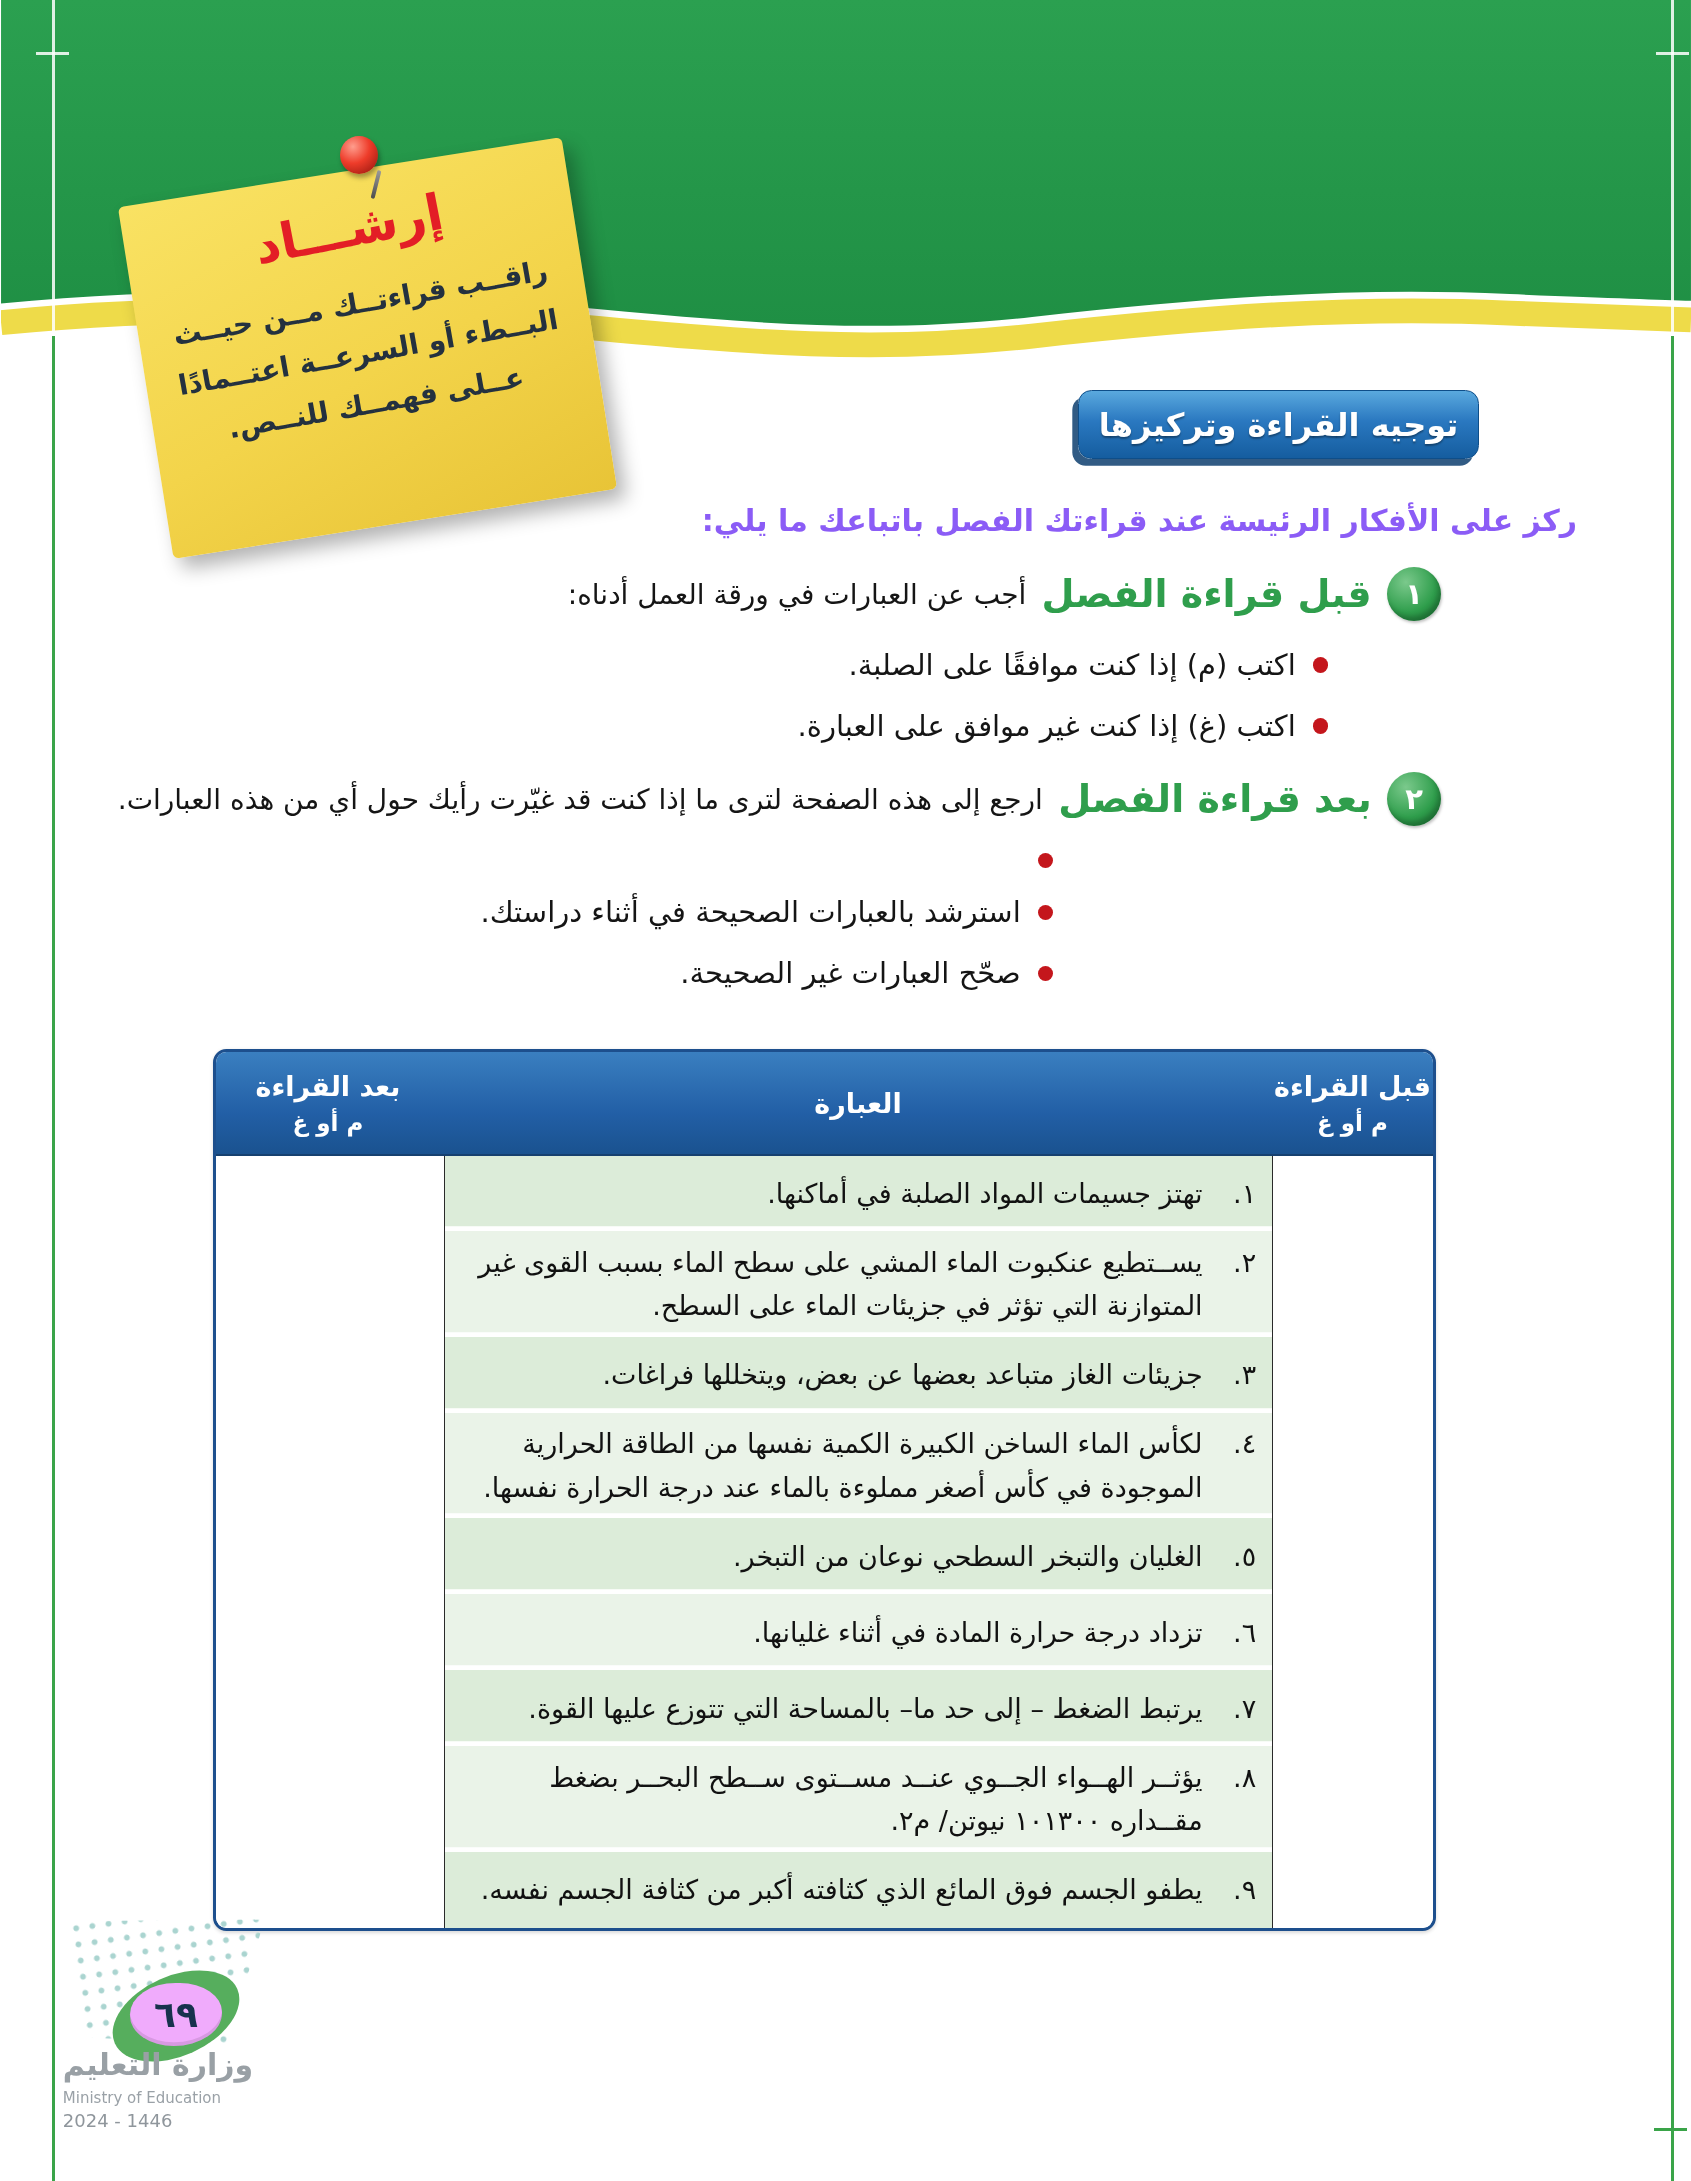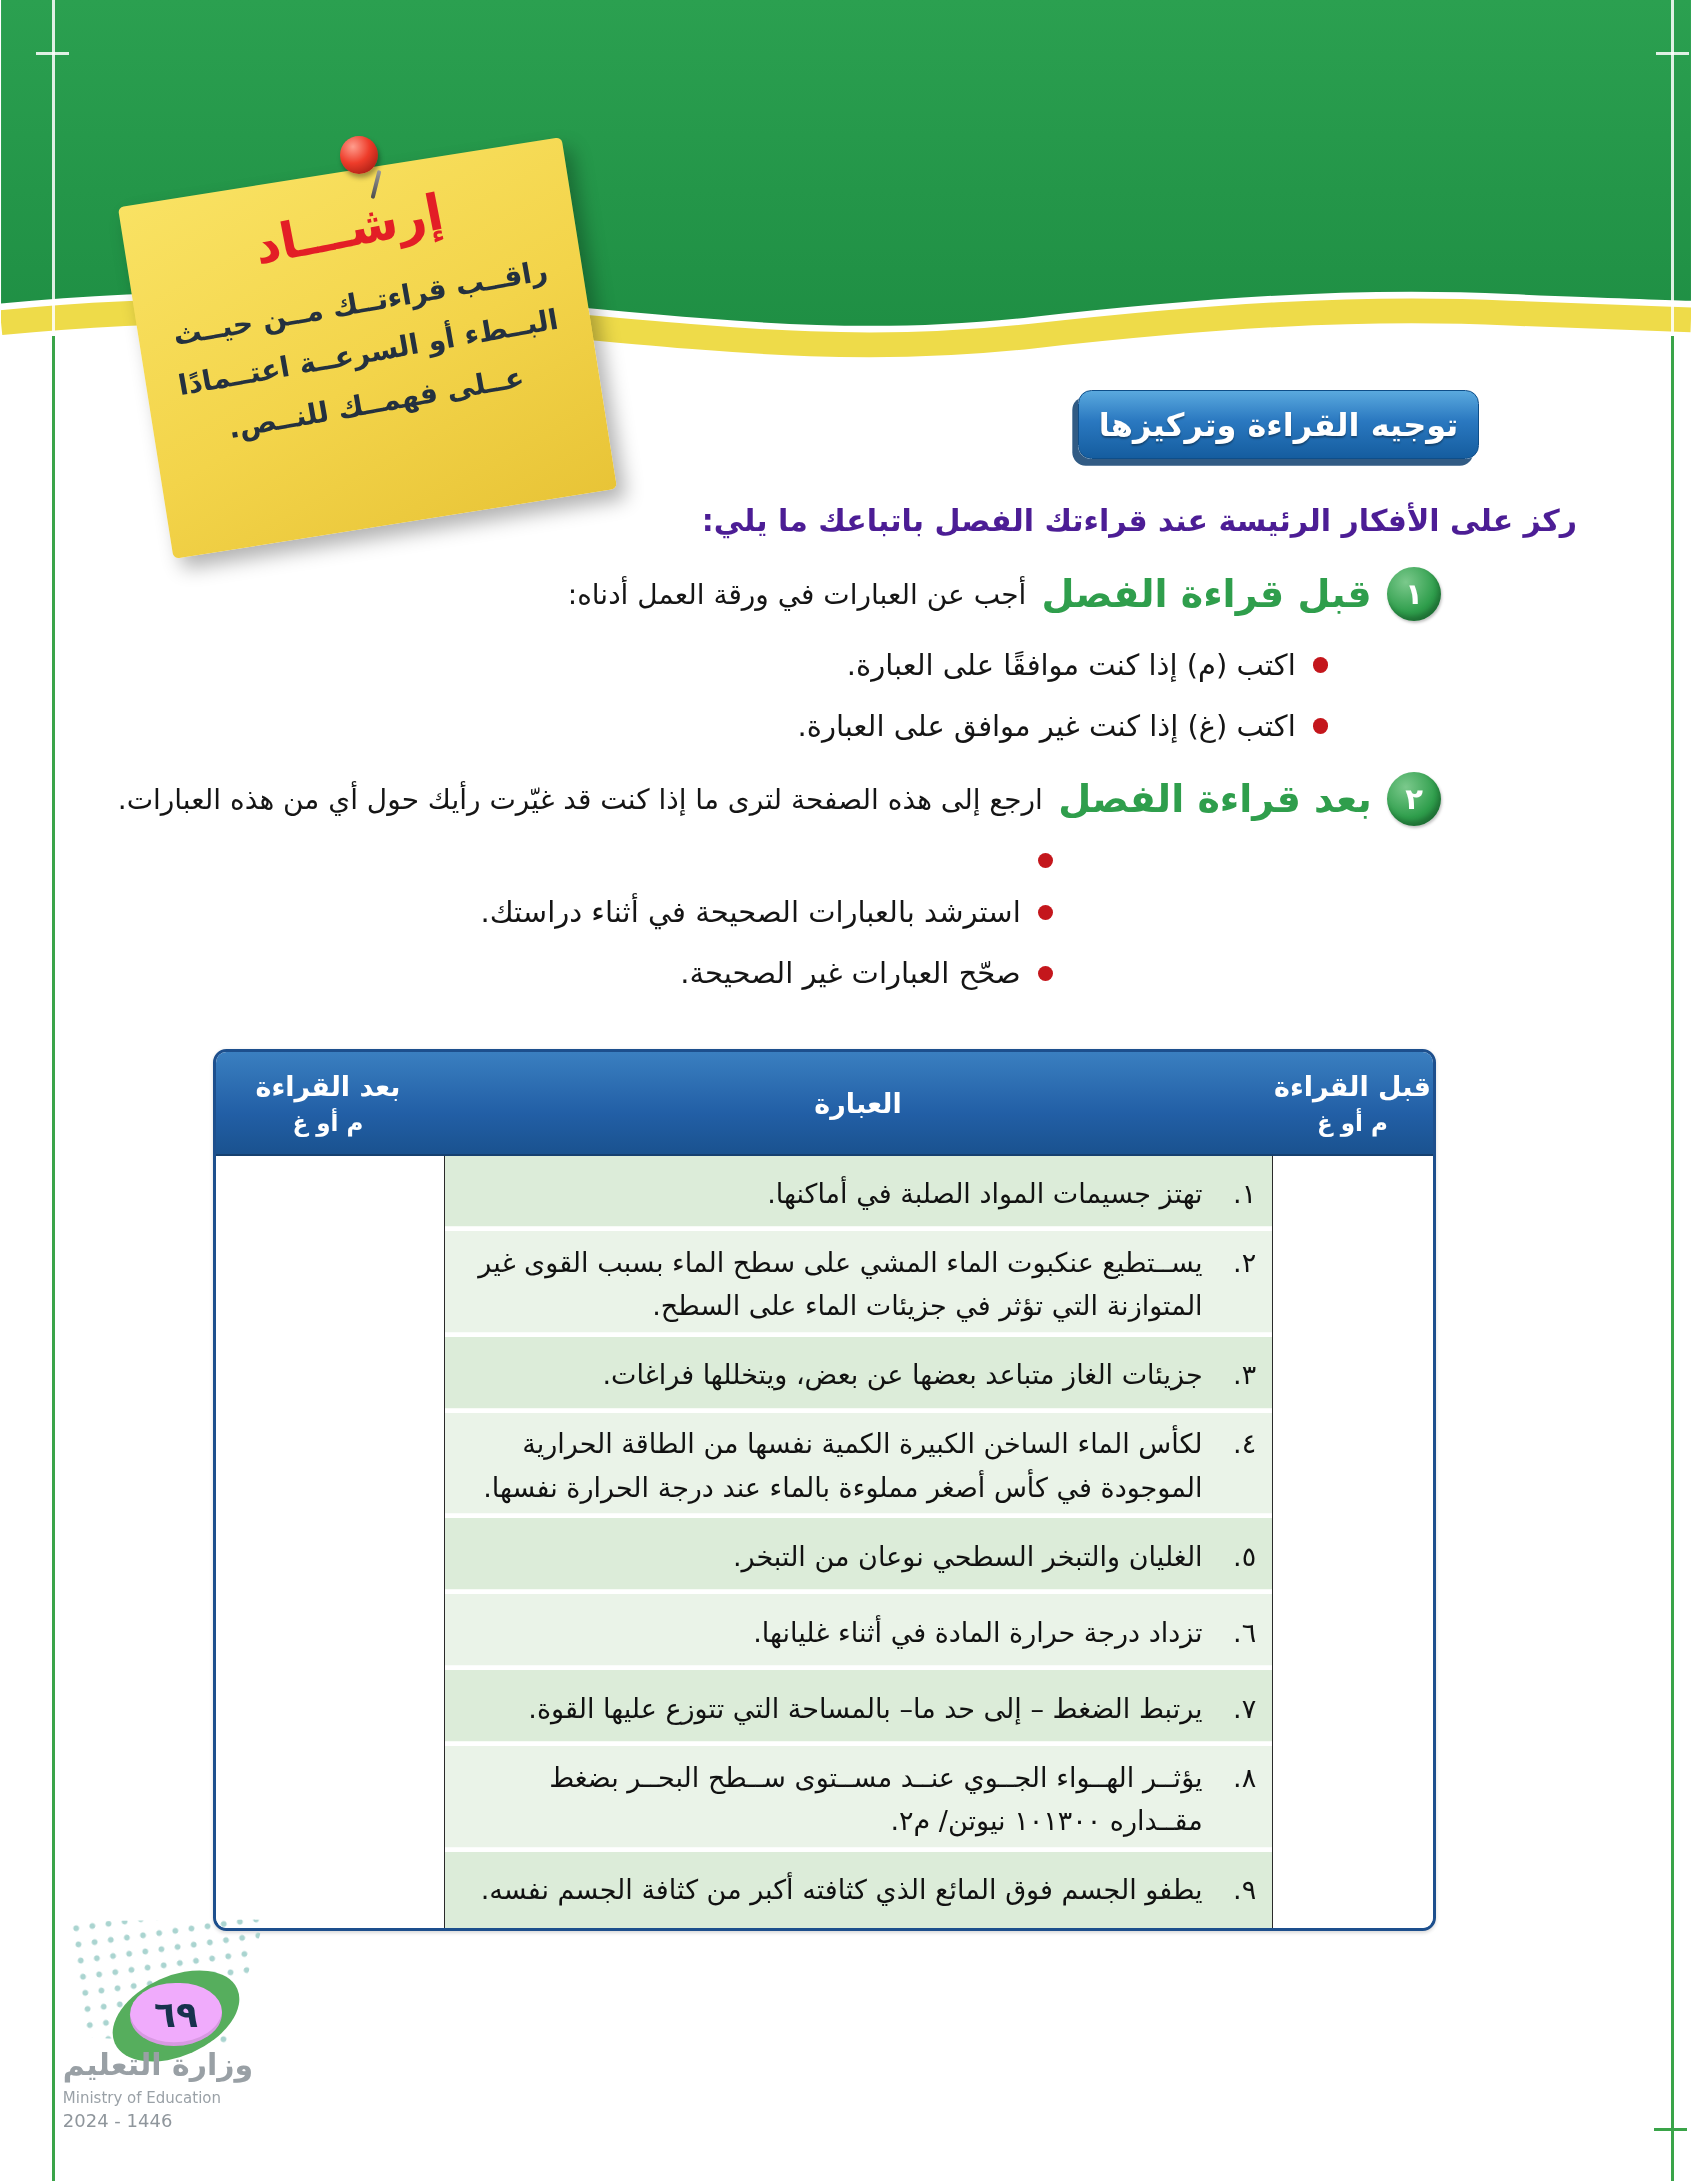--- a/index.html
+++ b/index.html
@@ -63,21 +63,21 @@
   .badge {
     width:401px; height:69px; margin-right:98px;
     display:flex; align-items:center; justify-content:center;
     background:linear-gradient(180deg,#5aa9de 0%, #2a78c0 45%, #155d9f 100%);
     border:1.9px solid #0e4e89; border-radius:13.4px;
     box-shadow:-5.7px 6.7px 0 rgba(13,62,110,.85);
     color:#ffffff; font-weight:bold; font-size:32px;
     text-shadow:0 1.9px 1.9px rgba(0,0,0,.35);
   }
 
-  .intro { margin-top:44px; font-size:30px; font-weight:bold; color:#4c1d95; }
+  .intro { margin-top:44px; font-size:30px; font-weight:bold; color:#8b5cf6; }
 
   .step { margin:29px 136px 0 0; display:flex; align-items:center; gap:15.3px; }
   .step-circle {
     flex:0 0 auto; width:54px; height:54px; border-radius:50%;
     background:radial-gradient(circle at 35% 28%, #7bc98c 0%, #2f9e4c 58%, #1b7c36 100%);
     color:#fff; font-size:29px; font-weight:bold;
     display:flex; align-items:center; justify-content:center;
     box-shadow:inset -2.9px -4.8px 5.7px rgba(0,0,0,.22), 1px 1.9px 2.9px rgba(0,0,0,.25);
   }
   .step-title { color:#2f9e4c; font-weight:bold; font-size:38px; white-space:nowrap; }
@@ -184,21 +184,21 @@
   <p class="intro">ركز على الأفكار الرئيسة عند قراءتك الفصل باتباعك ما يلي:</p>
 
   <div class="step">
     <span class="step-circle">١</span>
     <span class="step-title">قبل قراءة الفصل</span>
     <span class="step-text">أجب عن العبارات في ورقة العمل أدناه:</span>
   </div>
   <div class="bullets g1">
     <div class="bullet">
       <span class="dot"></span>
-      <span>اكتب (م) إذا كنت موافقًا على العبارة.</span>
+      <span>اكتب (م) إذا كنت موافقًا على الصلبة.</span>
     </div>
     <div class="bullet">
       <span class="dot"></span>
       <span>اكتب (غ) إذا كنت غير موافق على العبارة.</span>
     </div>
   </div>
 
   <div class="step">
     <span class="step-circle">٢</span>
     <span class="step-title">بعد قراءة الفصل</span>

